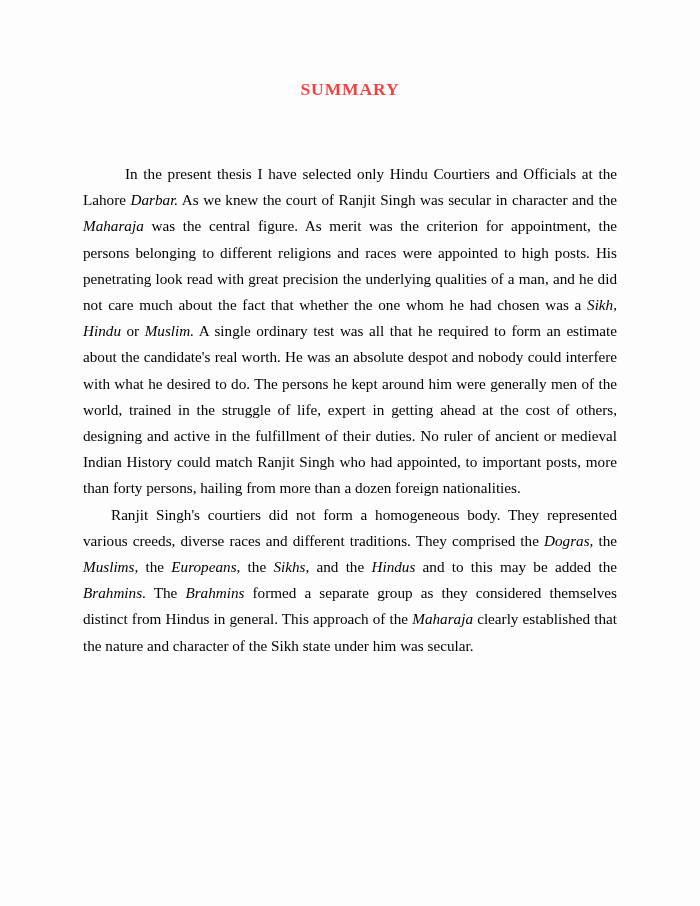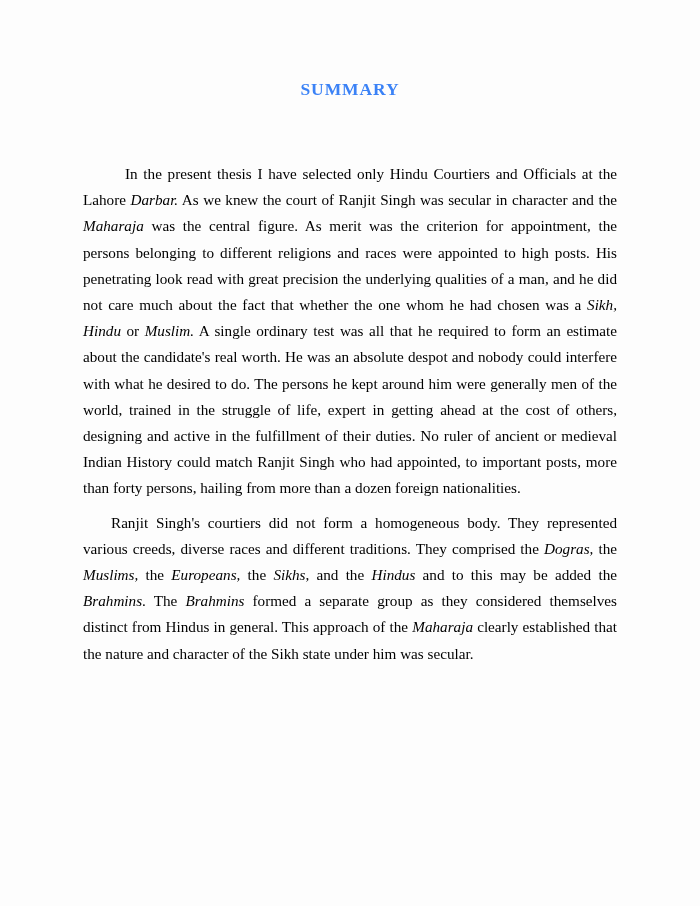--- a/index.html
+++ b/index.html
@@ -25,21 +25,21 @@
   .page-title {
     position: absolute;
     top: 79px;
     left: 0;
     width: 700px;
     text-align: center;
     font-family: "Liberation Serif", "DejaVu Serif", serif;
     font-weight: bold;
     font-size: 17.5px;
     letter-spacing: 0.9px;
-    color: #3b82f6;
+    color: #ef4444;
   }
   .body-text {
     position: absolute;
     top: 161px;
     left: 83px;
     width: 534px;
     text-align: justify;
     text-justify: inter-word;
     font-size: 15.2px;
     line-height: 26.2px;
@@ -50,21 +50,21 @@
     text-align: justify;
     text-justify: inter-word;
   }
   .para-first {
     text-indent: 42px;
   }
   .para-indent {
     text-indent: 28px;
   }
   .para + .para {
-    margin-top: 8px;
+    margin-top: 0;
   }
   em.it {
     font-style: italic;
   }
 </style>
 </head>
 <body>
 
 <div class="page">
 

